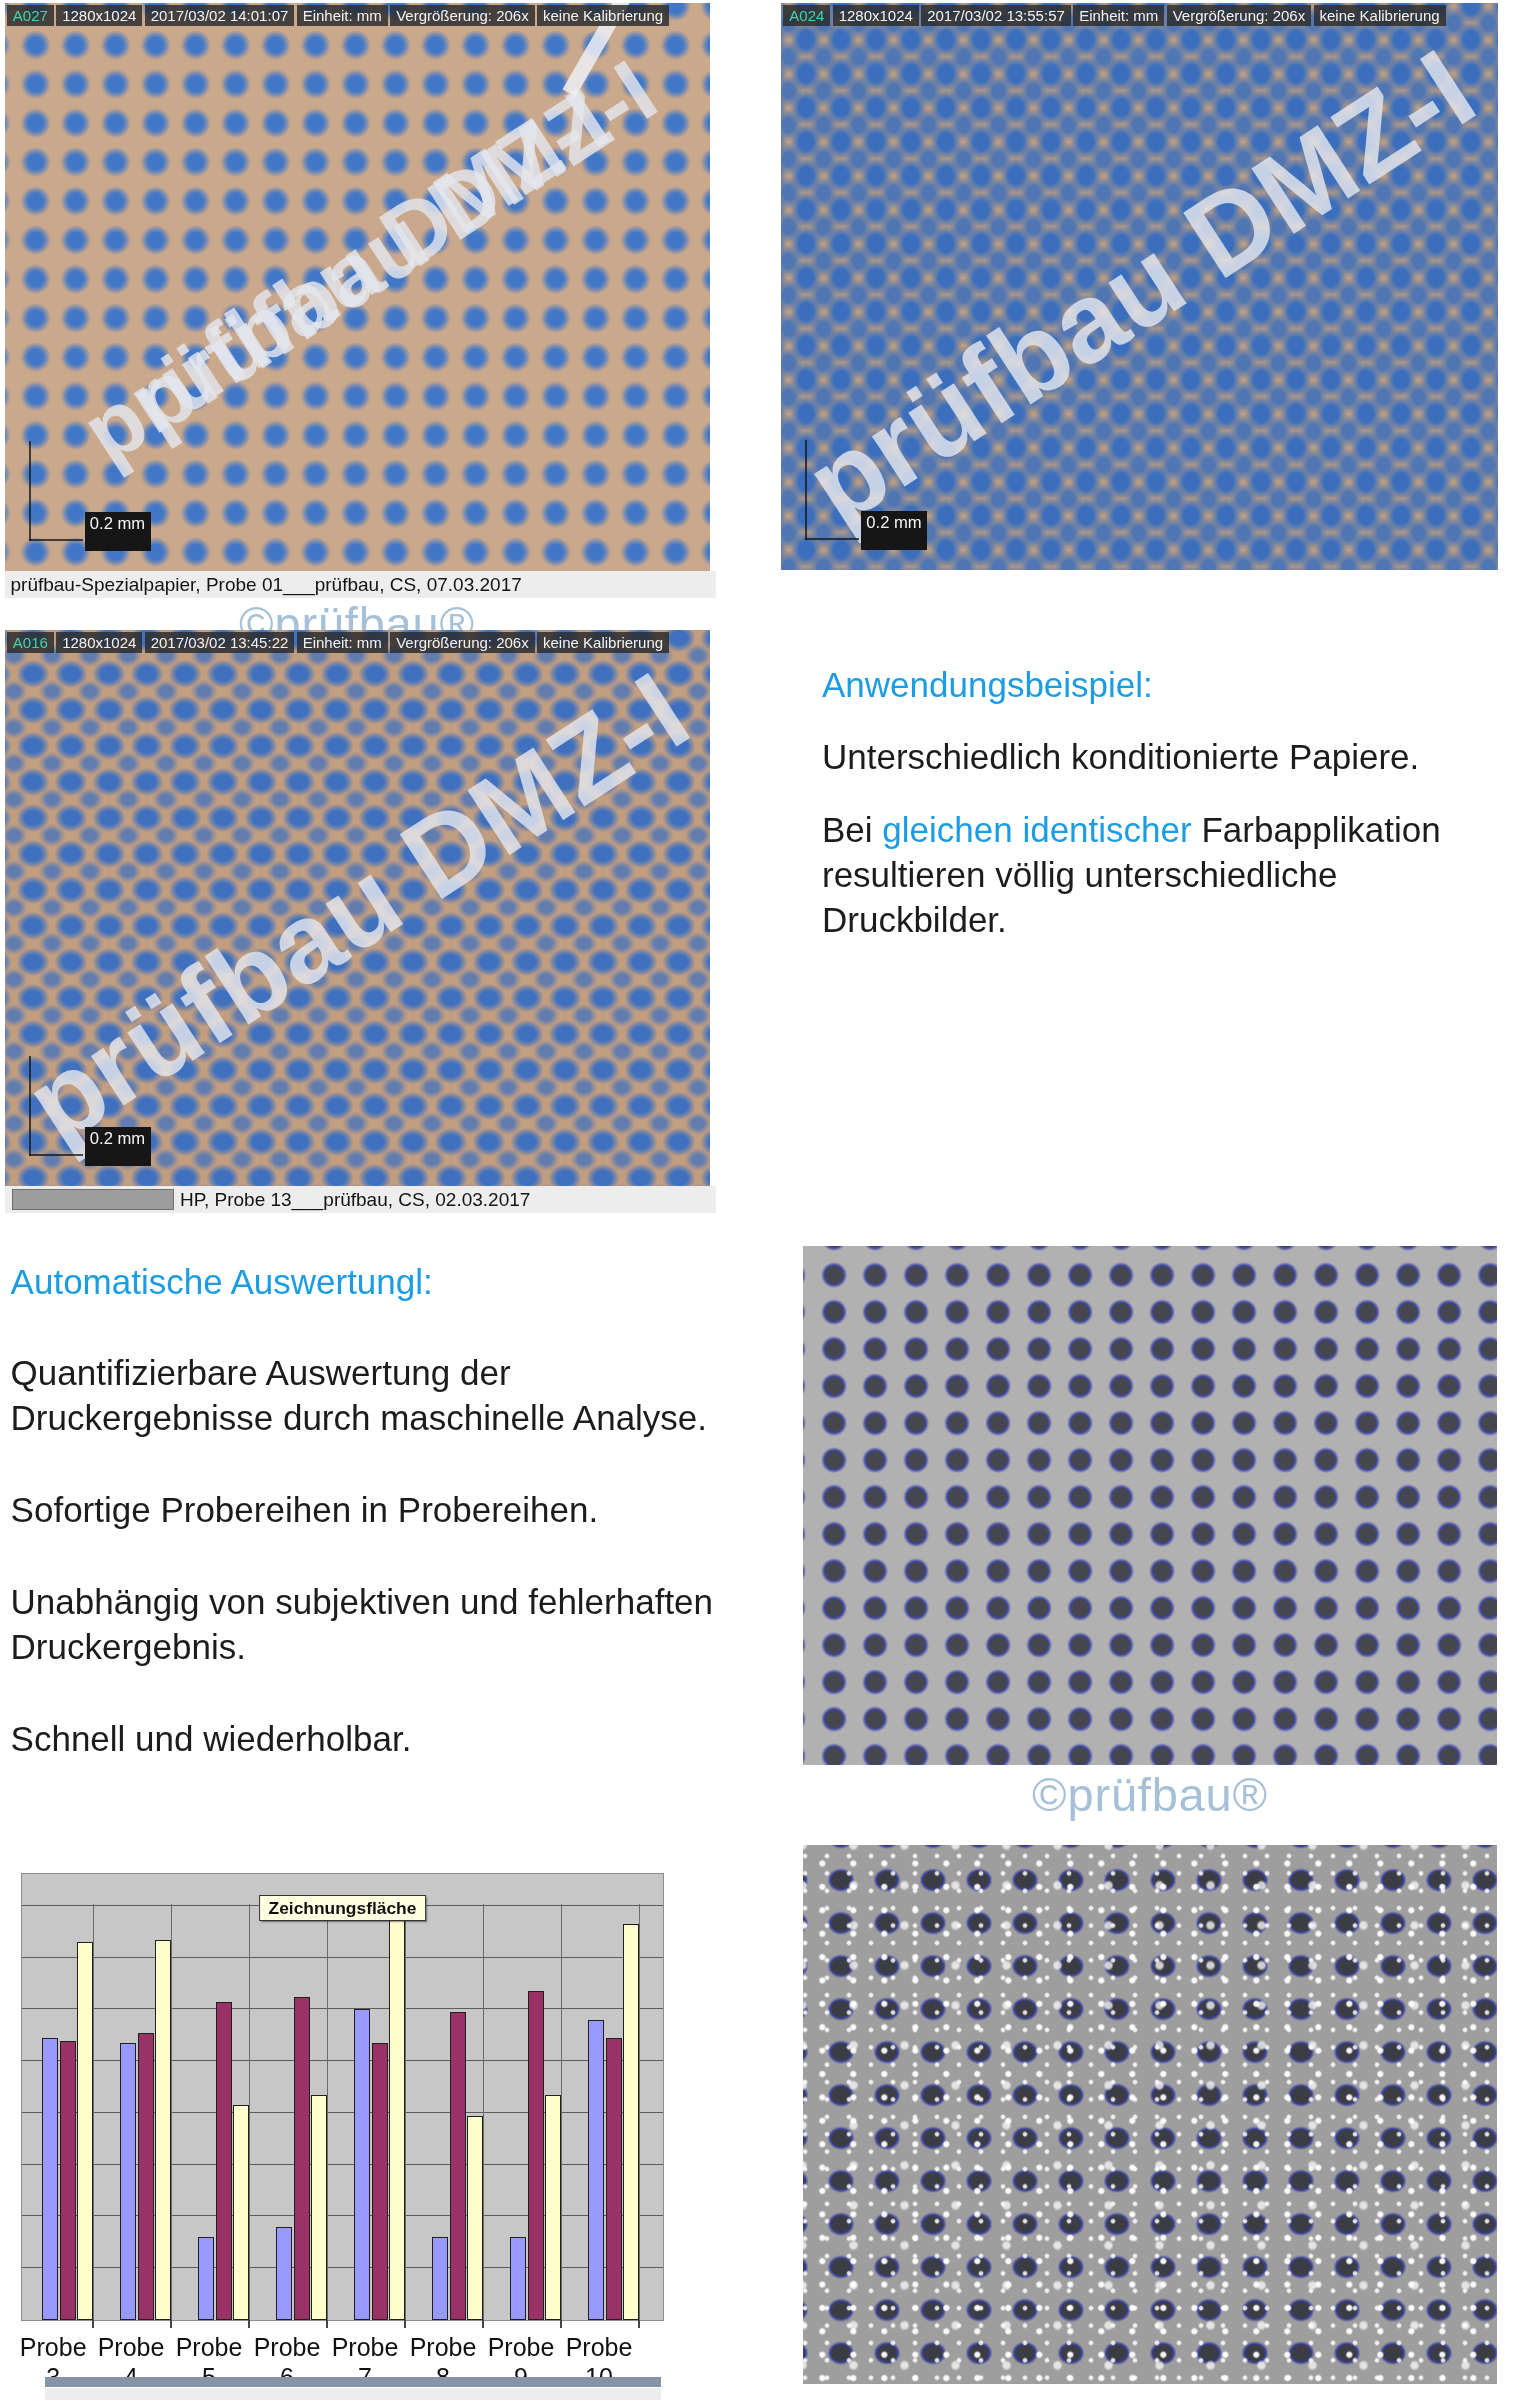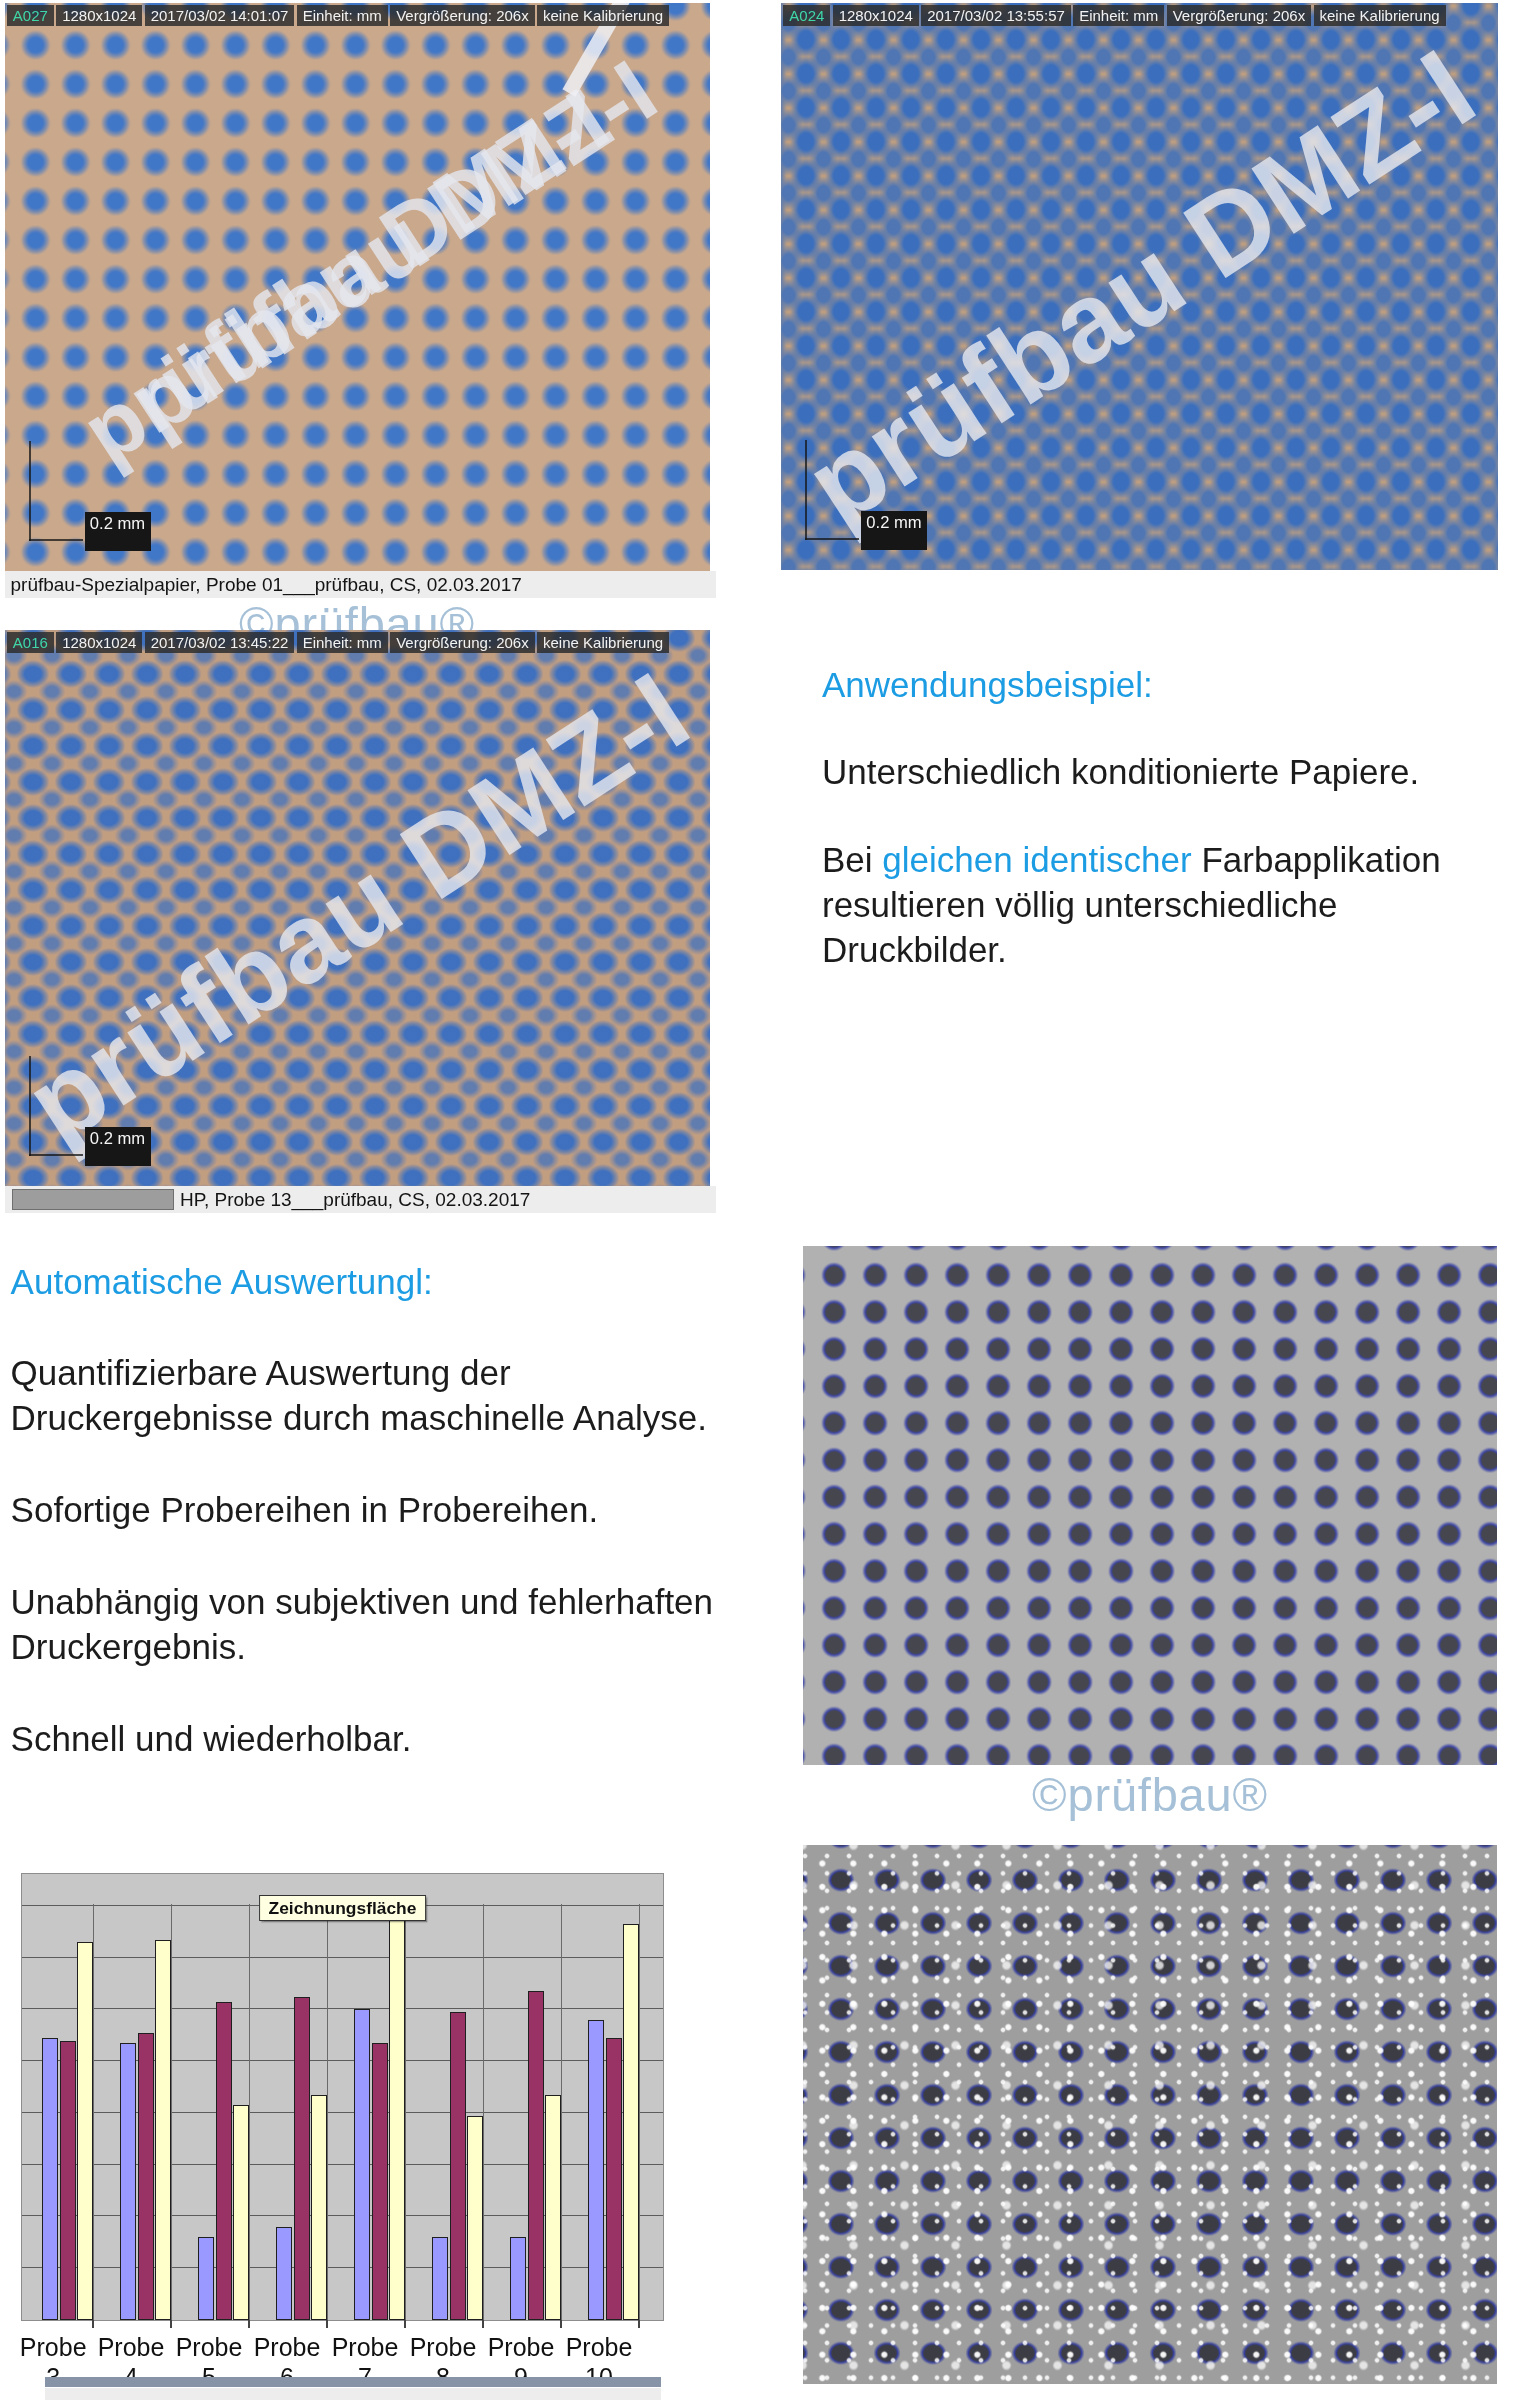--- a/index.html
+++ b/index.html
@@ -67,21 +67,21 @@
          background:rgba(240,240,244,0.85);transform:rotate(-60deg);}
   .wm-copy{position:absolute;text-align:center;font-size:47px;color:#a6c1d7;letter-spacing:0.8px;}
   .wm-copy-1{left:4.5px;top:596px;width:705px;}
   .wm-copy-2{left:803px;top:1767px;width:694px;}
 
   
   .tblock{position:absolute;font-size:35px;line-height:45px;color:#1c1c1c;}
   .tblock h2{margin:0;font-size:35px;line-height:42px;font-weight:normal;color:var(--accent,#1b9ce3);}
   .tblock p{margin:0;}
   .anwendung{left:822px;top:664px;width:683px;}
-  .anwendung p{margin-top:43px;}
+  .anwendung p{margin-top:28px;}
   .auswertung{left:10.6px;top:1261px;width:762px;}
   .auswertung p{margin-top:47px;}
   .hl{color:var(--accent,#1b9ce3);}
 
   
   .chart-wrap{position:absolute;left:21px;top:1873px;width:641px;height:528px;}
   .chart-frame{position:absolute;left:0;top:0;width:641px;height:446px;background:#c7c7c7;
                border:0.8px solid #8d8d8d;overflow:hidden;}
   .gridline{position:absolute;left:0;width:100%;height:0.8px;background:#5c5c5c;}
   .vsep{position:absolute;top:30px;bottom:0;width:0.8px;background:#6a6a6a;}
@@ -113,21 +113,21 @@
     </div>
     <span class="wm-diag wm-1">prüfbau DMZ-I</span>
     <span class="wm-diag wm-2">prüfbau DMZ-I</span>
     <span class="slash"></span>
     <div class="scalebar">
       <i class="v"></i>
         <i class="h"></i>
       <b>0.2 mm</b>
     </div>
   </div>
-  <div class="caption cap-a">prüfbau-Spezialpapier, Probe 01___prüfbau, CS, 02.03.2017</div>
+  <div class="caption cap-a">prüfbau-Spezialpapier, Probe 01___prüfbau, CS, 07.03.2017</div>
 
   <div class="photo photo-b">
     <div class="dots"></div>
     <div class="mheader">
       <span class="mid">A024</span>
       <span>1280x1024</span>
       <span>2017/03/02 13:55:57</span>
       <span>Einheit: mm</span>
       <span>Vergrößerung: 206x</span>
       <span>keine Kalibrierung</span>

